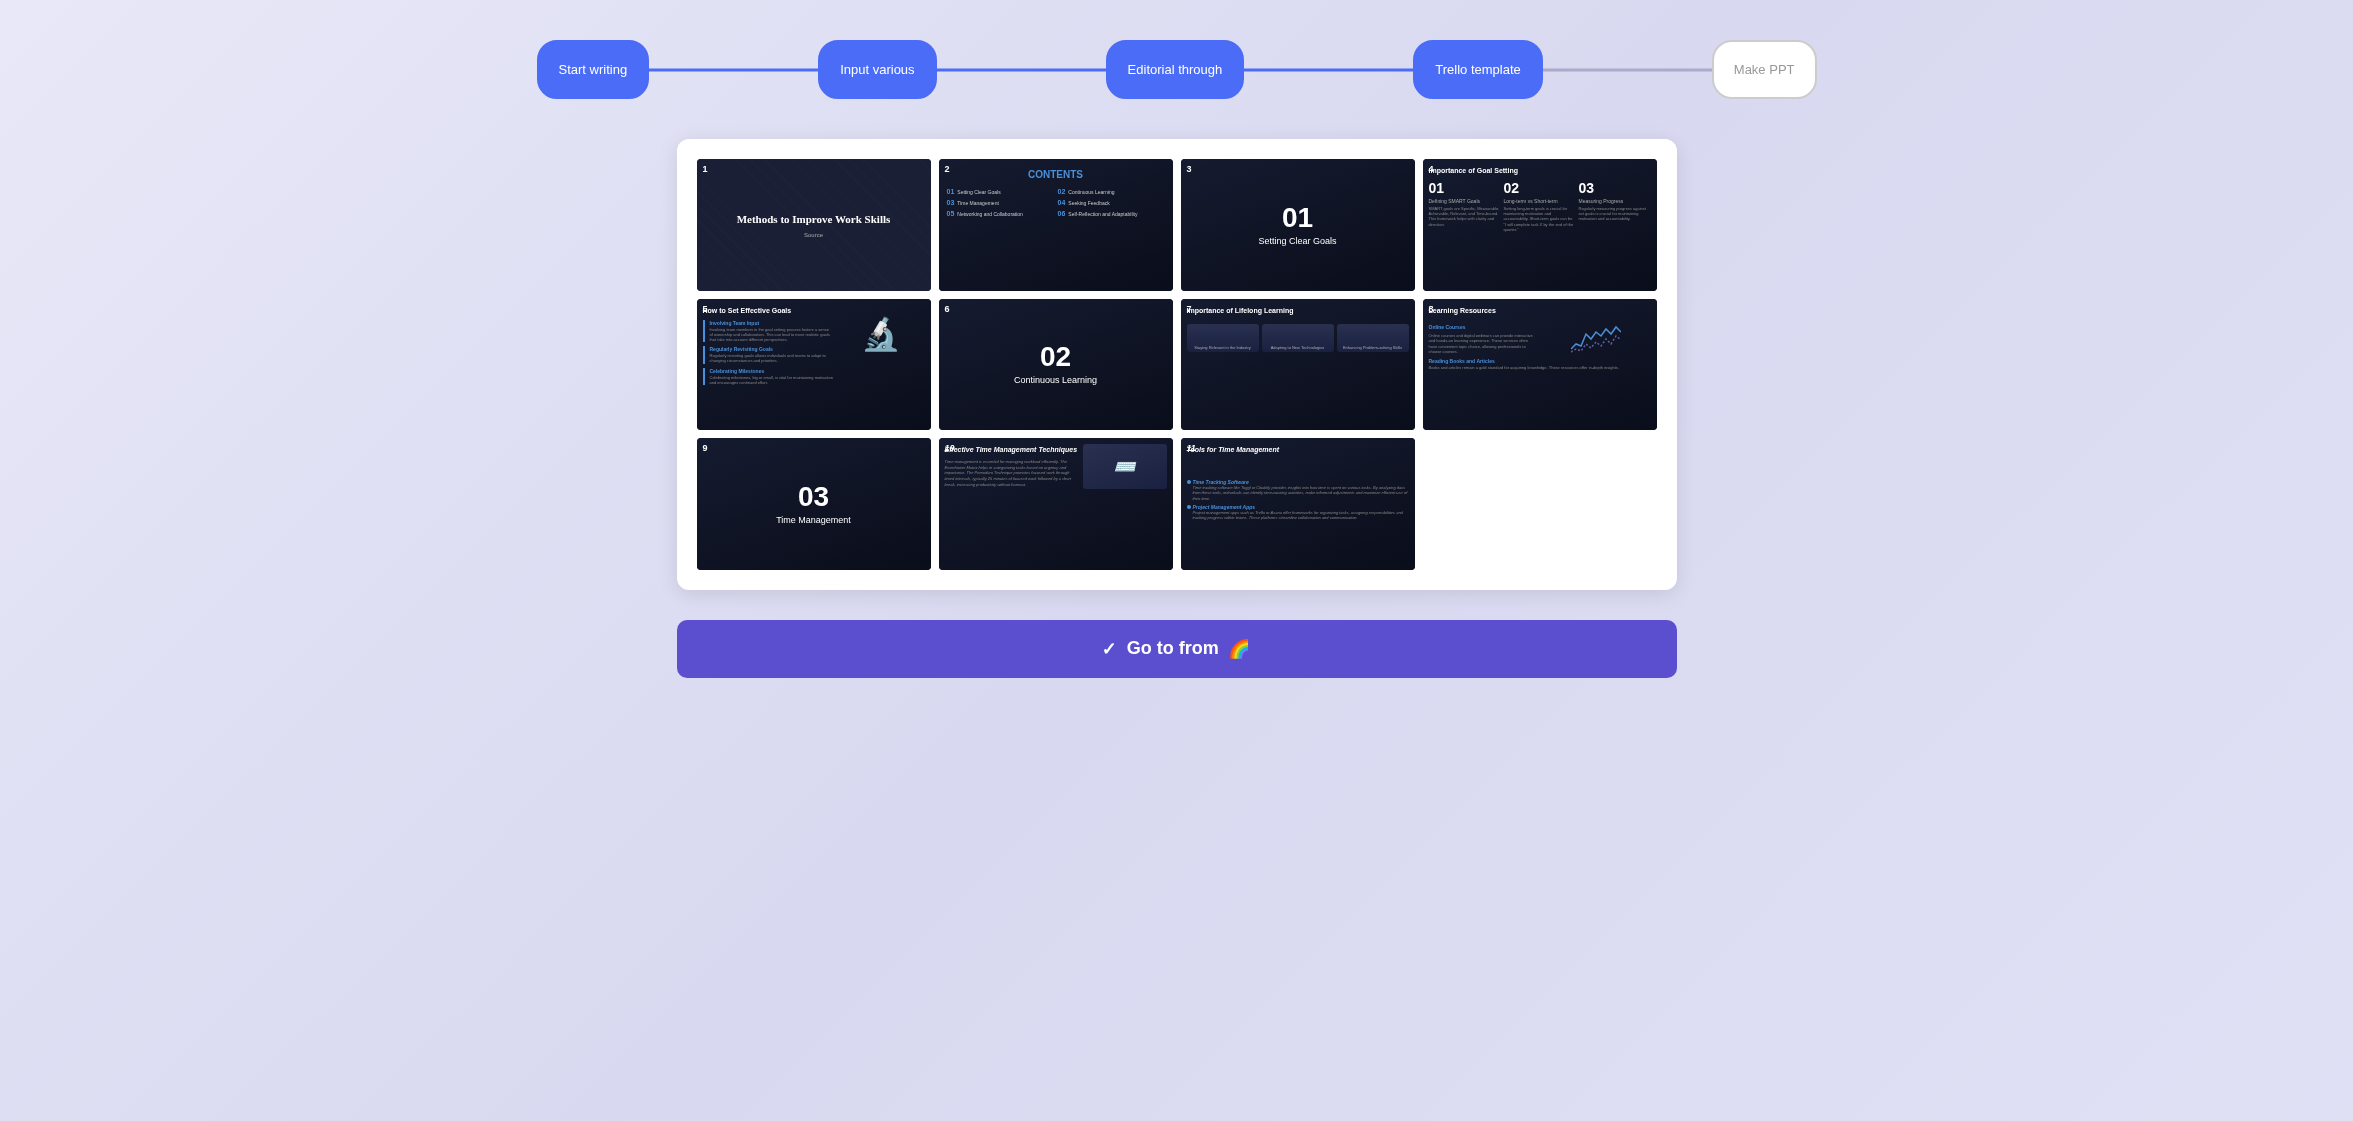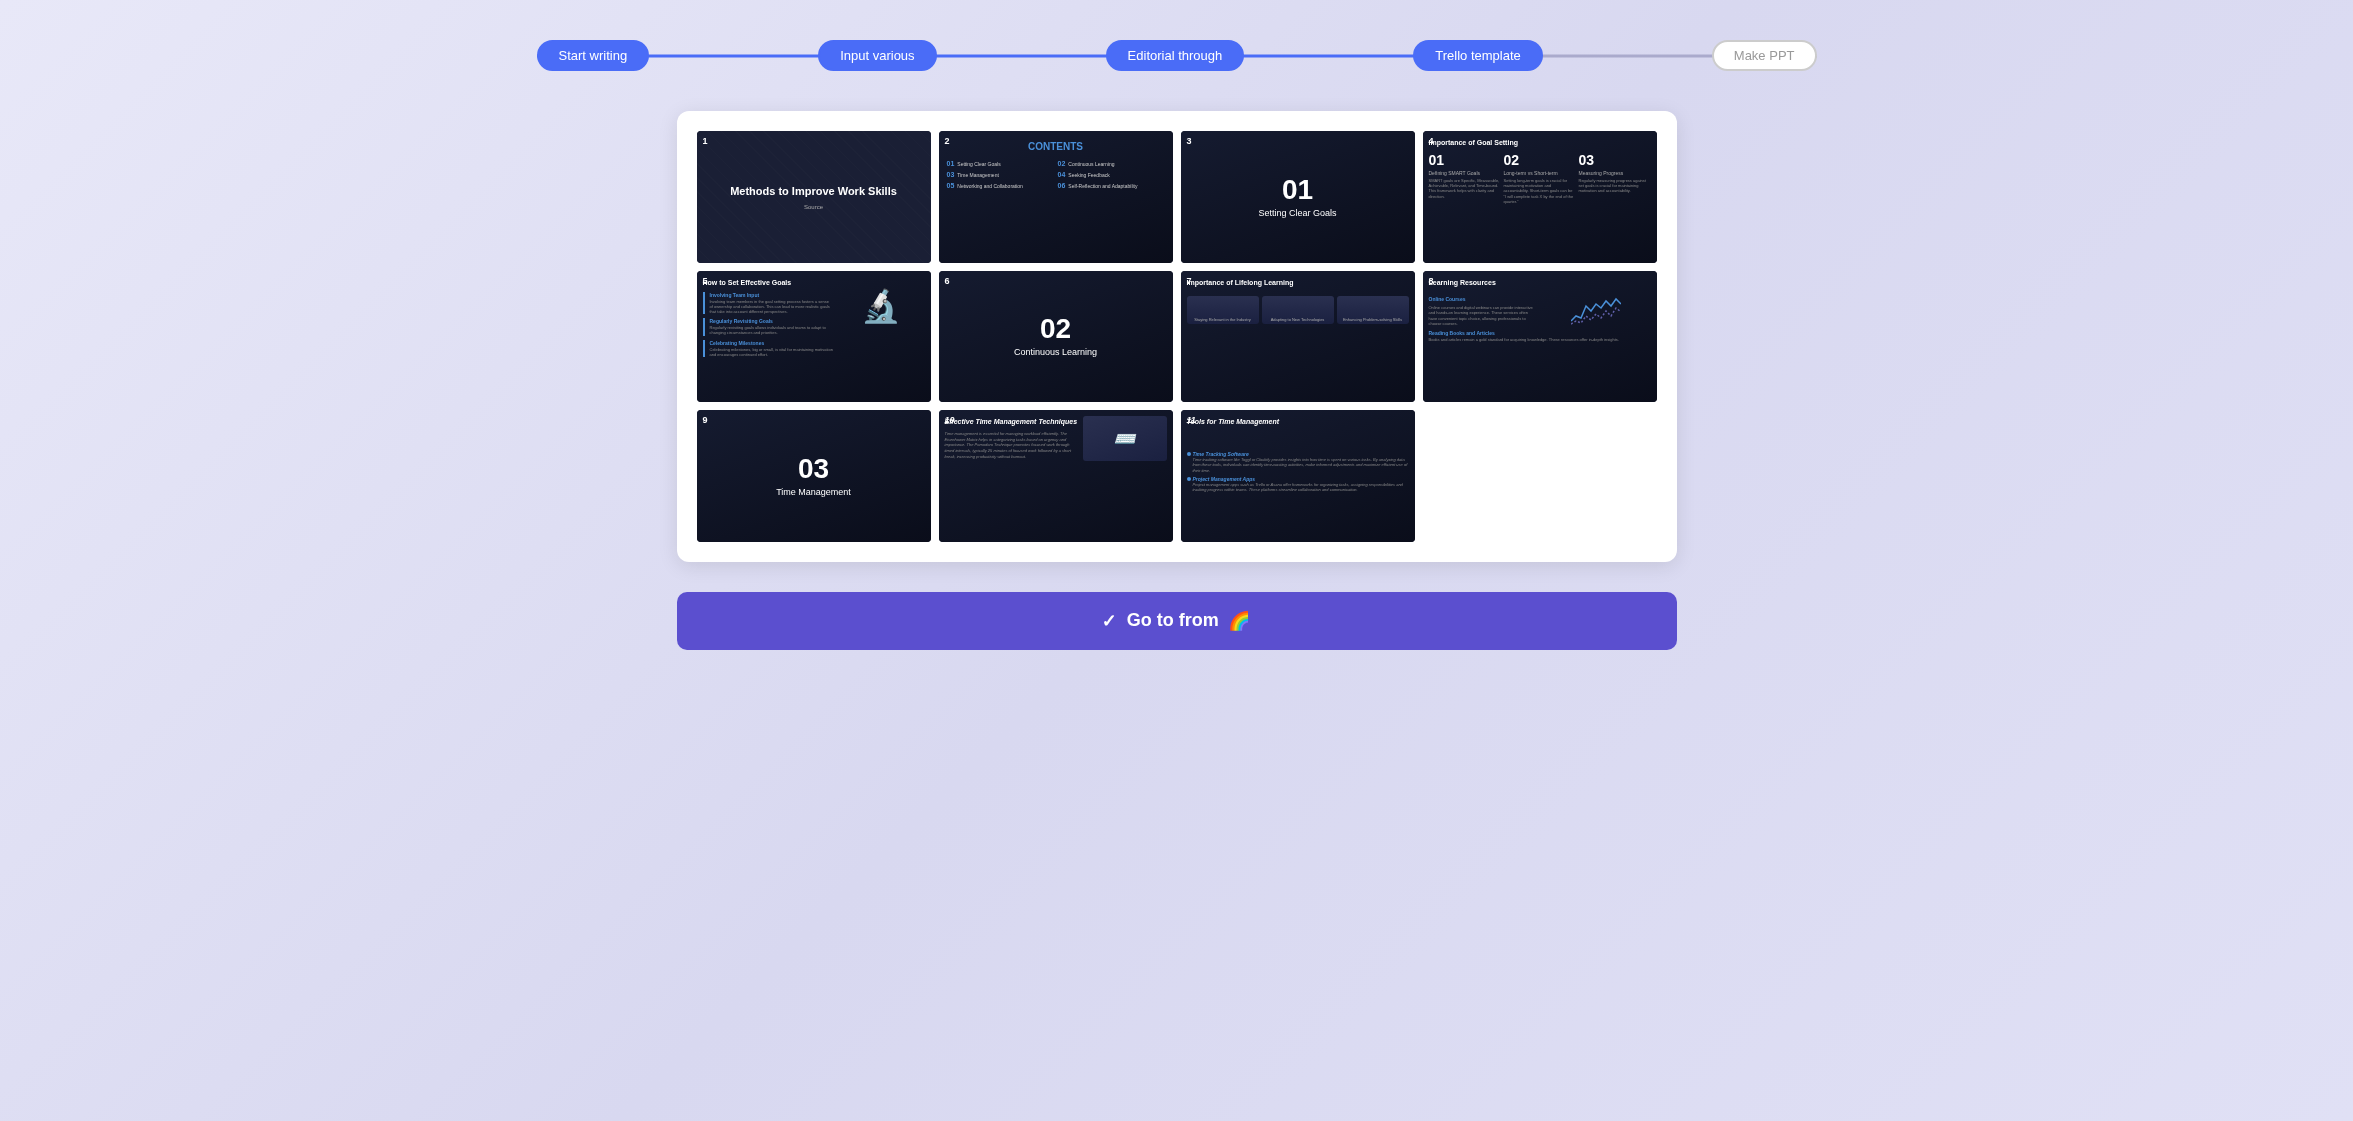--- a/index.html
+++ b/index.html
@@ -42,21 +42,21 @@
       z-index: 1;
     }
     .step-item {
       display: flex;
       align-items: center;
       justify-content: center;
     }
     .step-label {
       background: white;
       border-radius: 20px;
-      padding: 6px 20px;
+      padding: 20px 20px;
       font-size: 13px;
       font-weight: 500;
       color: #333;
       border: 2px solid #ccc;
       white-space: nowrap;
     }
     .step-label.active {
       background: #4a6cf7;
       color: white;
       border-color: #4a6cf7;
@@ -128,20 +128,21 @@
     .slide-1 .slide-dark {
       background: linear-gradient(rgba(10,15,35,0.7), rgba(10,15,35,0.7)), #1a1f35;
     }
     .slide-title-main {
       font-size: 11px;
       font-weight: 700;
       text-align: center;
       color: white;
       margin-bottom: 6px;
       line-height: 1.3;
+      font-family: Liberation Serif, serif;
     }
     .slide-subtitle {
       font-size: 6px;
       color: #aaa;
       text-align: center;
     }
 
     
     .slide-contents-title {
       font-size: 10px;

